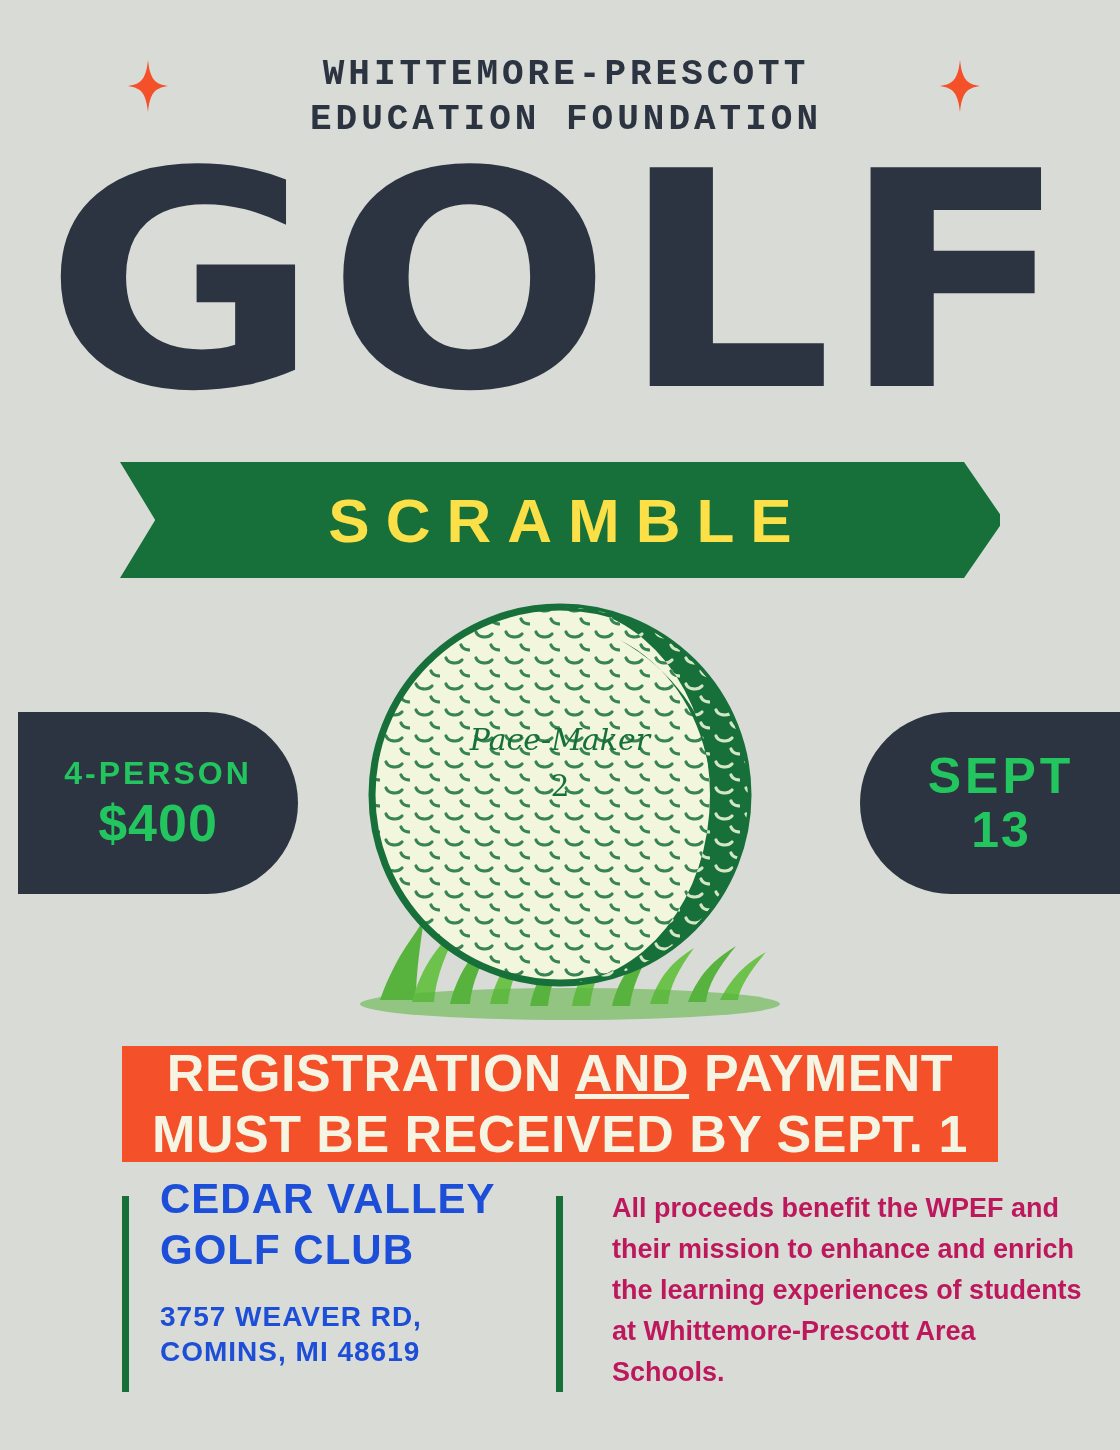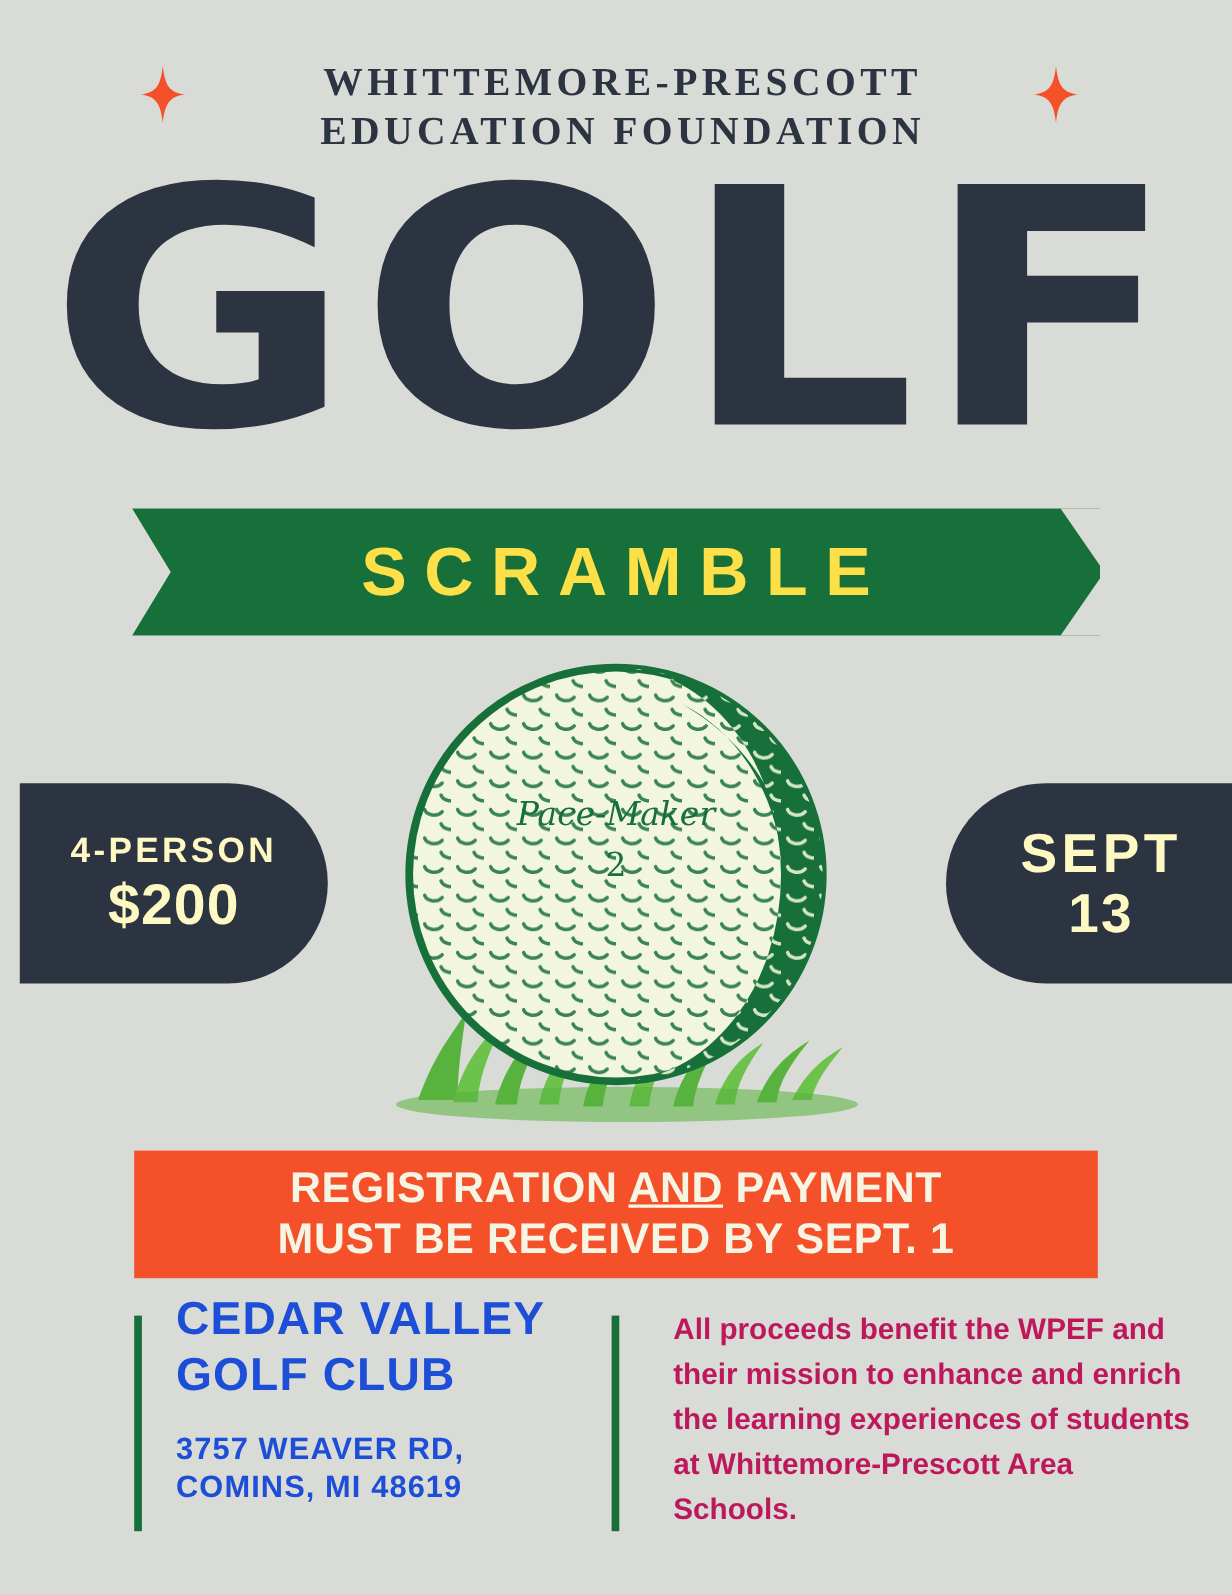--- a/index.html
+++ b/index.html
@@ -17,21 +17,21 @@
 
   
   .header {
     position: absolute;
     top: 52px;
     left: 0;
     width: 1120px;
     text-align: center;
   }
   .org-line {
-    font-family: Liberation Serif, serif;
+    font-family: Liberation Mono, monospace;
     font-weight: bold;
     color: #2b3440;
     font-size: 36px;
     letter-spacing: 4px;
     line-height: 1.25;
     margin: 0;
     padding-left: 12px;
   }
   .spark {
     position: absolute;
@@ -84,21 +84,21 @@
     width: 40px;
     height: 116px;
     background: #d9dbd6;
     clip-path: polygon(100% 0, 100% 100%, 0 100%, 100% 50%, 0 0);
   }
 
   
   .pill {
     position: absolute;
     background: #2b3440;
-    color: #fef9c3;
+    color: #22c55e;
     display: flex;
     flex-direction: column;
     align-items: center;
     justify-content: center;
     text-align: center;
   }
   .pill-left {
     left: 18px;
     top: 712px;
     width: 280px;
@@ -156,21 +156,21 @@
     width: 876px;
     height: 116px;
     background: #f4502a;
     color: #f6f4e2;
     display: flex;
     flex-direction: column;
     align-items: center;
     justify-content: center;
     font-family: "Liberation Sans", sans-serif;
     font-weight: bold;
-    font-size: 39px;
+    font-size: 52px;
     line-height: 1.18;
     letter-spacing: 0.5px;
   }
   .regbar u { text-decoration: underline; }
 
   
   .rulel {
     position: absolute;
     width: 7px;
     background: #17703a;
@@ -225,21 +225,21 @@
   <path d="M20 0 C22 18 26 24 40 26 C26 28 22 34 20 52 C18 34 14 28 0 26 C14 24 18 18 20 0 Z" fill="#f4502a"></path>
 </svg>
 
 <div class="golf-word">GOLF</div>
 
 <div class="banner">SCRAMBLE</div>
 <div class="banner-notch-r"></div>
 
 <div class="pill pill-left">
   <div class="pill-small">4-PERSON</div>
-  <div class="pill-big">$200</div>
+  <div class="pill-big">$400</div>
 </div>
 
 <div class="pill pill-right">
   <div class="pill-date-1">SEPT</div>
   <div class="pill-date-2">13</div>
 </div>
 
 <div class="ball-wrap">
   <svg viewBox="0 0 480 430" width="480" height="430">
     <defs>

